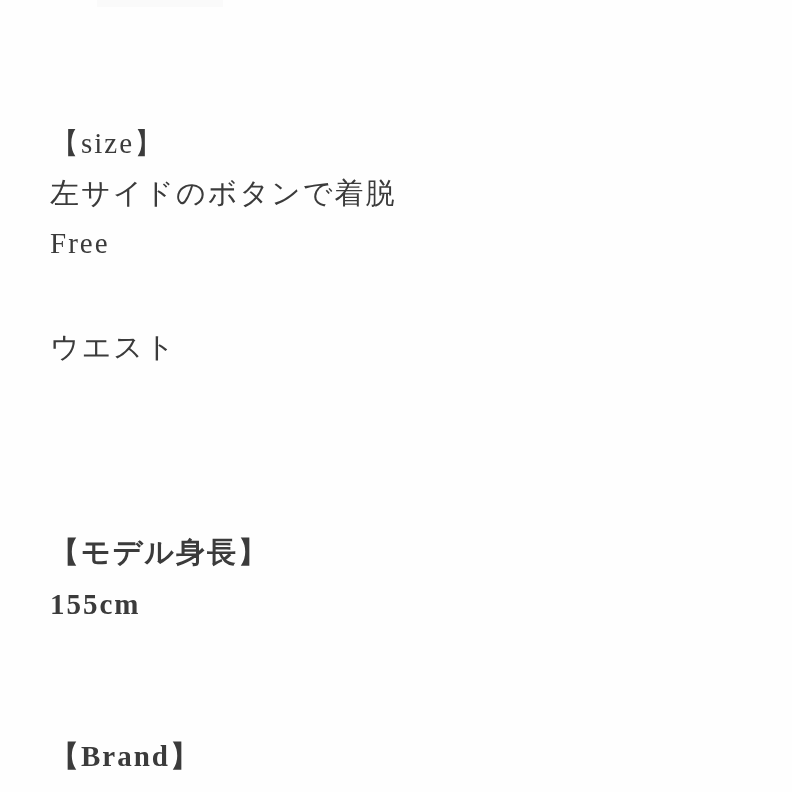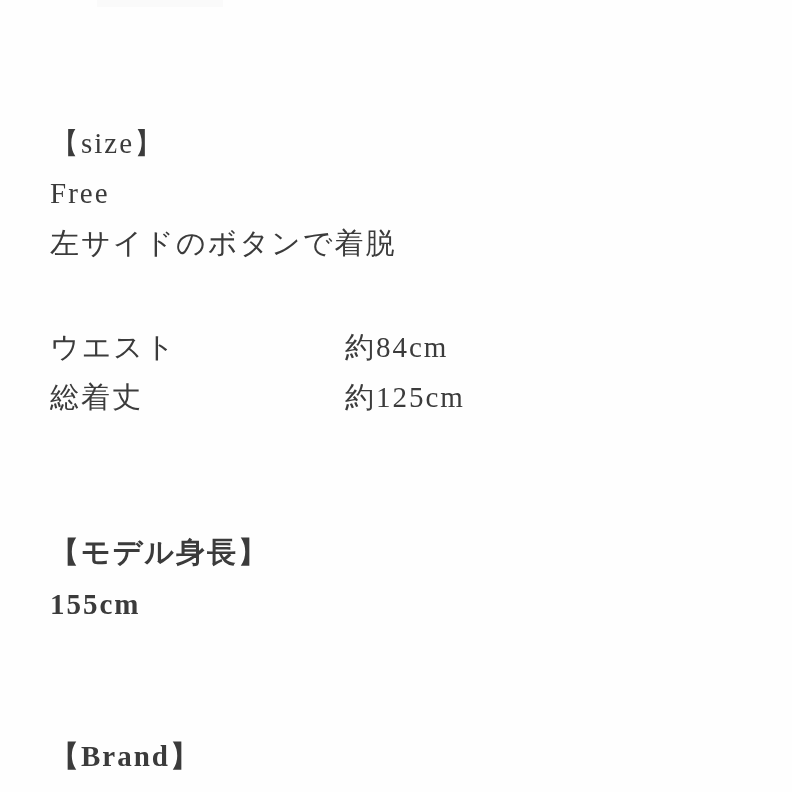--- a/index.html
+++ b/index.html
@@ -68,34 +68,29 @@
 </style>
 </head>
 <body>
 
 <div class="page">
 
   <div class="top-sliver"></div>
 
   <div class="sec-size">
     <div class="txt">【size】</div>
+    <div class="txt">左サイドのボタンで着脱</div>
     <div class="txt">Free</div>
-    <div class="txt">左サイドのボタンで着脱</div>
   </div>
 
   <div class="sec-measure">
     <div class="m-row txt">
       <span class="m-label">ウエスト</span>
-      <span>約84cm</span>
     </div>
     <div class="m-row txt">
-    </div>
-    <div class="m-row txt">
-      <span class="m-label">総着丈</span>
-      <span>約125cm</span>
     </div>
   </div>
 
   <div class="sec-model">
     <div class="txt">【モデル身長】</div>
     <div class="txt model-value">155cm</div>
   </div>
 
   <div class="sec-brand">
     <div class="txt">【Brand】</div>

